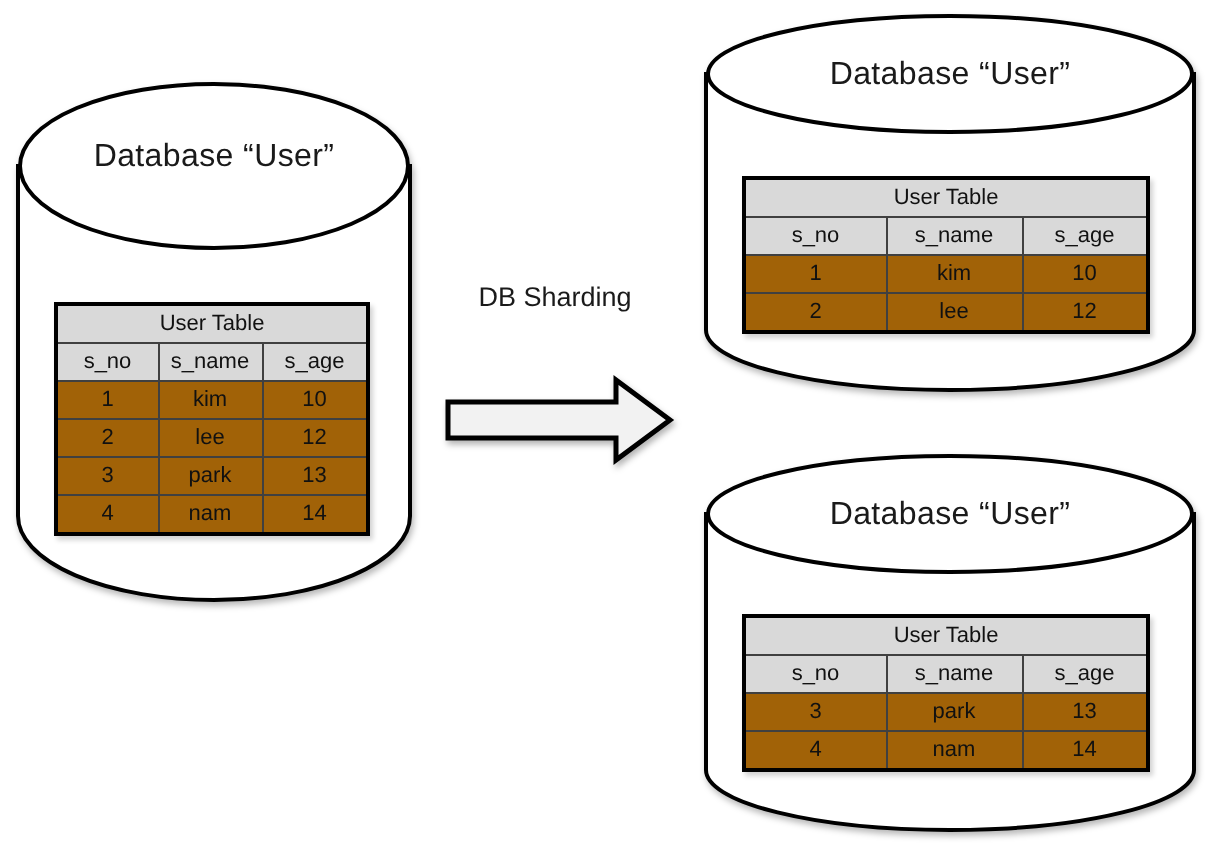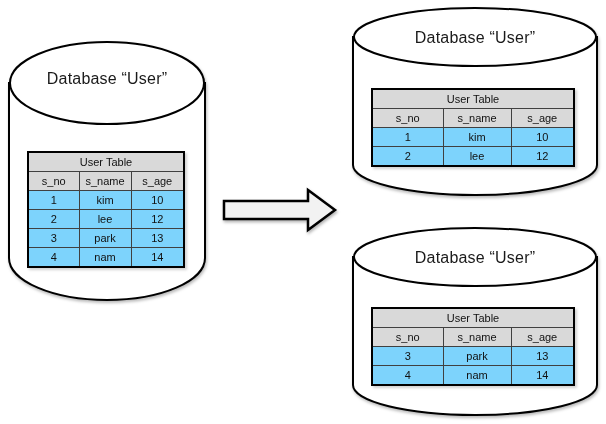--- a/index.html
+++ b/index.html
@@ -8,21 +8,21 @@
     font-family:"Liberation Sans", sans-serif; color:#111; overflow:hidden;
   }
   .db { position:absolute; }
   .cyl { position:absolute; top:0; left:0; filter:drop-shadow(1.5px 2px 1.5px rgba(0,0,0,0.28)); }
   .db-title {
     position:absolute; left:0; width:100%; text-align:center;
     font-size:16px; letter-spacing:0.2px; color:#1a1a1a;
   }
   .user-table {
     position:absolute; border-collapse:collapse; table-layout:fixed;
-    background:#7dd3fc; font-size:11px; border:2px solid #000;
+    background:#a16207; font-size:11px; border:2px solid #000;
     box-shadow:1.5px 2px 2.5px rgba(0,0,0,0.18);
   }
   .user-table th, .user-table td {
     border:1px solid #404040; text-align:center; vertical-align:middle;
     height:18px; padding:0 2px; font-weight:normal; color:#111;
     overflow:hidden; white-space:nowrap;
   }
   .tbl-caption th, .tbl-head th { background:#d9d9d9; }
   .sharding-label {
     position:absolute; left:212px; top:141px; width:131px;
@@ -73,20 +73,21 @@
       </tr>
       <tr>
         <td>4</td>
         <td>nam</td>
         <td>14</td>
       </tr>
     </tbody>
       </table>
   </div>
 
+  <div class="sharding-label">DB Sharding</div>
   <svg class="arrow-svg" width="118" height="48" viewBox="0 0 118 48">
     <polygon points="3,15 87,15 87,4 114,24 87,44 87,33 3,33" fill="#f2f2f2" stroke="#000000" stroke-width="2.5" stroke-linejoin="miter"></polygon>
   </svg>
 
   <div class="db" style="left:352px; top:5px; width:246px; height:192px;">
     <svg class="cyl" width="246" height="192" viewBox="0 0 246 192">
       <path d="M 1 32 L 1 160 A 122 30 0 0 0 245 160 L 245 32 Z" fill="#ffffff" stroke="#000000" stroke-width="2"></path>
       <ellipse cx="123" cy="32" rx="121" ry="29" fill="#ffffff" stroke="#000000" stroke-width="2"></ellipse>
     </svg>
     <div class="db-title" style="top:24px;">Database “User”</div>

